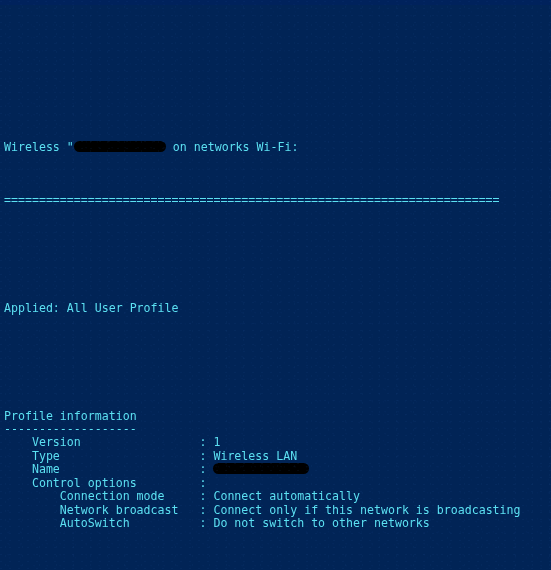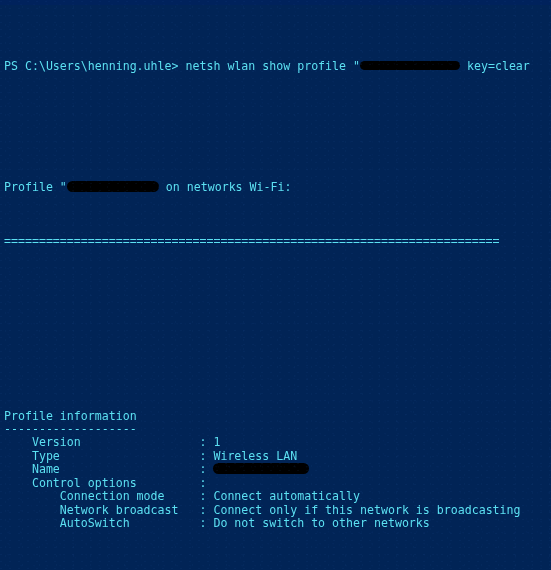--- a/index.html
+++ b/index.html
@@ -66,31 +66,31 @@
 </style>
 </head>
 <body>
 
 <div id="terminal">
   <div class="topband"></div>
 
   <div class="console-body">
 
     
-    <div class="line"><span>PS C:\Users\henning.uhle&gt;</span><span> </span><span>netsh wlan show profile</span><span> </span><span>"</span><span class="redact r-cmd"></span><span> </span><span>key=clear</span></div>
 
     <div class="line blank"> </div>
 
     
-    <div class="line"><span>Profile </span><span>"</span><span class="redact r-profile"></span><span> on networks Wi-Fi:</span></div>
+    <div class="line"><span>Wireless </span><span>"</span><span class="redact r-profile"></span><span> on networks Wi-Fi:</span></div>
 
     <div class="line">=======================================================================</div>
 
     <div class="line blank"> </div>
 
+    <div class="line">Applied: All User Profile</div>
 
     <div class="line blank"> </div>
 
     <div id="sections"><div class="line">Profile information</div><div class="line">-------------------</div><div class="line"><span>    Version                 </span><span>: </span><span>1</span></div><div class="line"><span>    Type                    </span><span>: </span><span>Wireless LAN</span></div><div class="line"><span>    Name                    </span><span>: </span><span class="redact r-name"></span></div><div class="line"><span>    Control options         </span><span>: </span></div><div class="line"><span>        Connection mode     </span><span>: </span><span>Connect automatically</span></div><div class="line"><span>        Network broadcast   </span><span>: </span><span>Connect only if this network is broadcasting</span></div><div class="line"><span>        AutoSwitch          </span><span>: </span><span>Do not switch to other networks</span></div></div>
 
   </div>
 
   <div class="noise"></div>
 </div>
 

